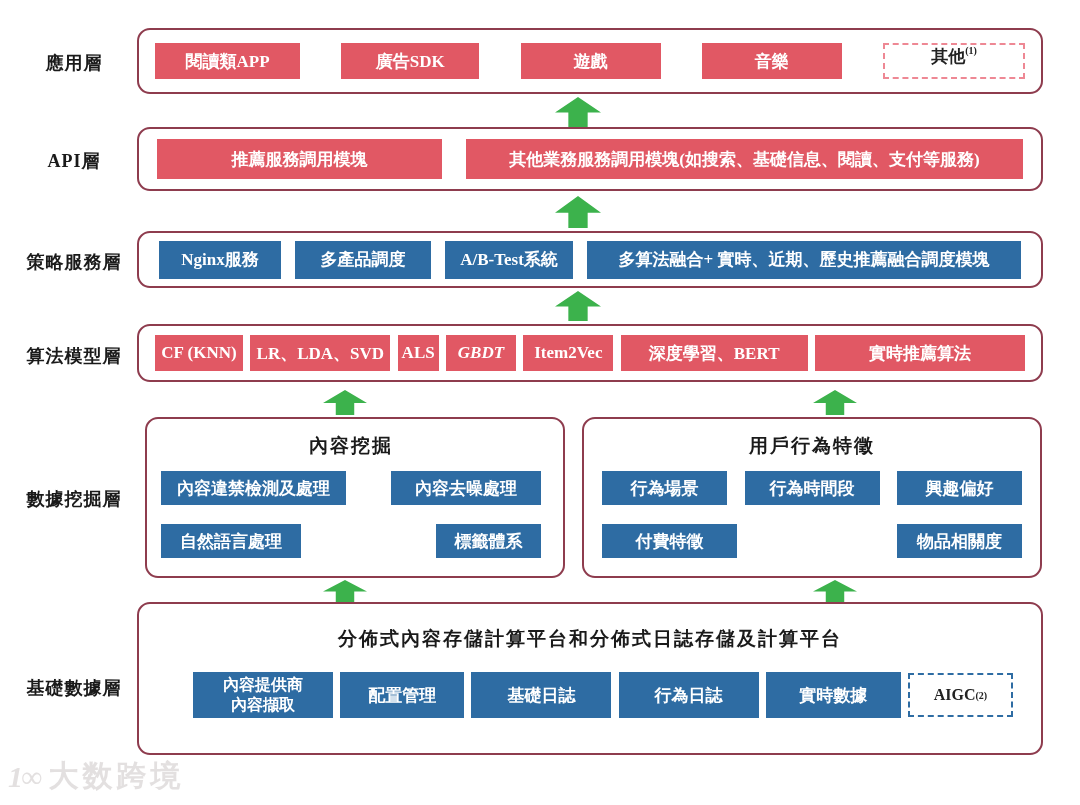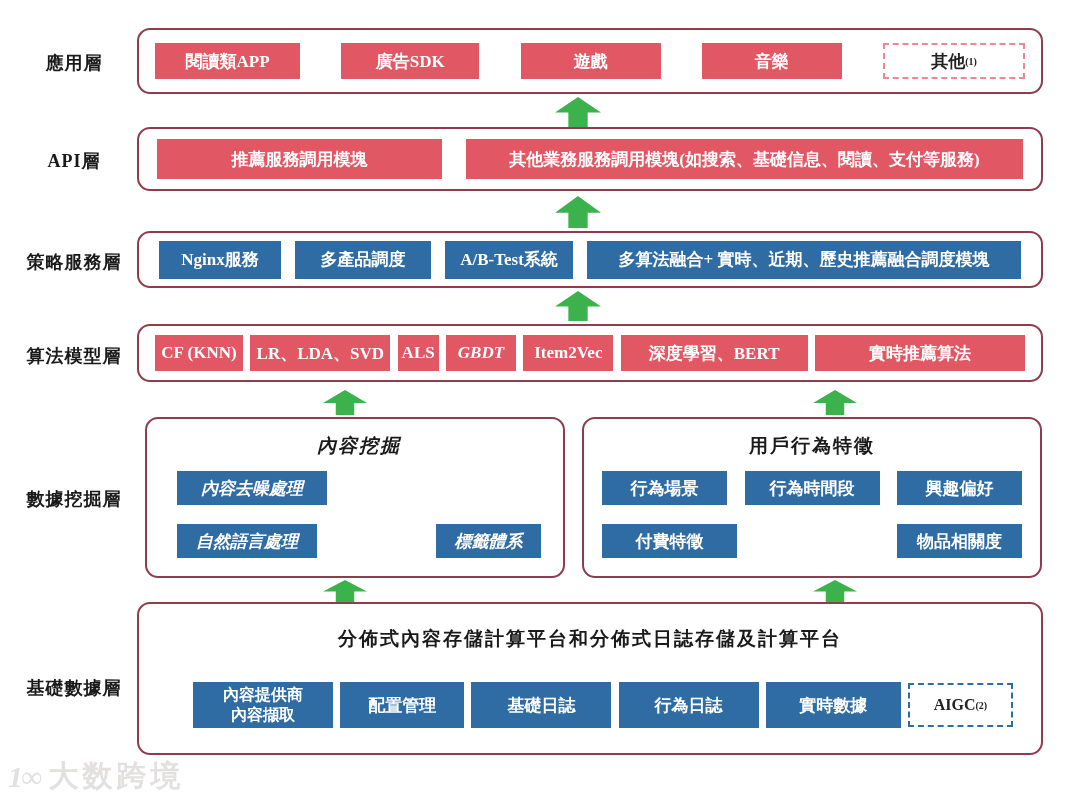--- a/index.html
+++ b/index.html
@@ -21,21 +21,21 @@
     display:flex;align-items:center;justify-content:center;text-align:center;
     box-sizing:border-box;white-space:nowrap;
   }
   .bbox{
     background:var(--blue,#2e6ca3);color:#ffffff;font-weight:bold;font-size:17px;
     display:flex;align-items:center;justify-content:center;text-align:center;
     box-sizing:border-box;white-space:nowrap;
   }
   .dashed-red{
     background:#ffffff;border:2px dashed var(--dashed_red,#ee8894);color:#222222;
-    font-weight:bold;font-size:17px;display:flex;align-items:center;justify-content:center;
+    font-weight:bold;font-size:17px;display:flex;justify-content:center;
     box-sizing:border-box;white-space:nowrap;
   }
   .dashed-blue{
     background:#ffffff;border:2px dashed var(--blue,#2e6ca3);color:#222222;
     font-weight:bold;font-size:16px;display:flex;align-items:center;justify-content:center;
     box-sizing:border-box;white-space:nowrap;
   }
   .arrow{
     position:absolute;background:var(--arrow,#3cb24c);
     clip-path:polygon(50% 0,100% 52%,71% 52%,71% 100%,29% 100%,29% 52%,0 52%);
@@ -102,23 +102,24 @@
     <div class="rbox" style="width:41px;height:36px;">ALS</div>
     <div class="rbox" style="width:70px;height:36px;font-style:italic;">GBDT</div>
     <div class="rbox" style="width:90px;height:36px;">Item2Vec</div>
     <div class="rbox" style="width:187px;height:36px;">深度學習、BERT</div>
     <div class="rbox" style="width:210px;height:36px;">實時推薦算法</div>
   </div>
 
   <div class="arrow" style="left:323px;top:390px;width:44px;height:25px;"></div>
   <div class="arrow" style="left:813px;top:390px;width:44px;height:25px;"></div>
 
-  <div class="container" style="left:145px;top:417px;width:420px;height:161px;padding:14px 22px 0 30px;font-style:italic;">
+  <div class="container" style="left:145px;top:417px;width:420px;height:161px;padding:14px 22px 0 14px;">
     <div class="group-title">內容挖掘</div>
     <div class="row" style="margin-top:12px;">
+      <div class="bbox" style="width:185px;height:34px;">內容違禁檢測及處理</div>
       <div class="bbox" style="width:150px;height:34px;">內容去噪處理</div>
     </div>
     <div class="row" style="margin-top:19px;">
       <div class="bbox" style="width:140px;height:34px;">自然語言處理</div>
       <div class="bbox" style="width:105px;height:34px;">標籤體系</div>
     </div>
   </div>
 
   <div class="container" style="left:582px;top:417px;width:460px;height:161px;padding:14px 18px 0 18px;">
     <div class="group-title">用戶行為特徵</div>
@@ -131,21 +132,21 @@
       <div class="bbox" style="width:135px;height:34px;">付費特徵</div>
       <div class="bbox" style="width:125px;height:34px;">物品相關度</div>
     </div>
   </div>
 
   <div class="arrow" style="left:323px;top:580px;width:44px;height:22px;"></div>
   <div class="arrow" style="left:813px;top:580px;width:44px;height:22px;"></div>
 
   <div class="container" style="left:137px;top:602px;width:906px;height:153px;padding:22px 28px 0 28px;">
     <div class="base-title">分佈式內容存儲計算平台和分佈式日誌存儲及計算平台</div>
-    <div class="row" style="margin-top:30px;padding-left:26px;">
+    <div class="row" style="margin-top:20px;padding-left:26px;">
       <div class="bbox two-line" style="width:140px;height:46px;font-size:16px;">
         <span>內容提供商</span>
         <span>內容擷取</span>
       </div>
       <div class="bbox" style="width:124px;height:46px;">配置管理</div>
       <div class="bbox" style="width:140px;height:46px;">基礎日誌</div>
       <div class="bbox" style="width:140px;height:46px;">行為日誌</div>
       <div class="bbox" style="width:135px;height:46px;">實時數據</div>
       <div class="dashed-blue" style="width:105px;height:44px;">
         <span>AIGC</span>

